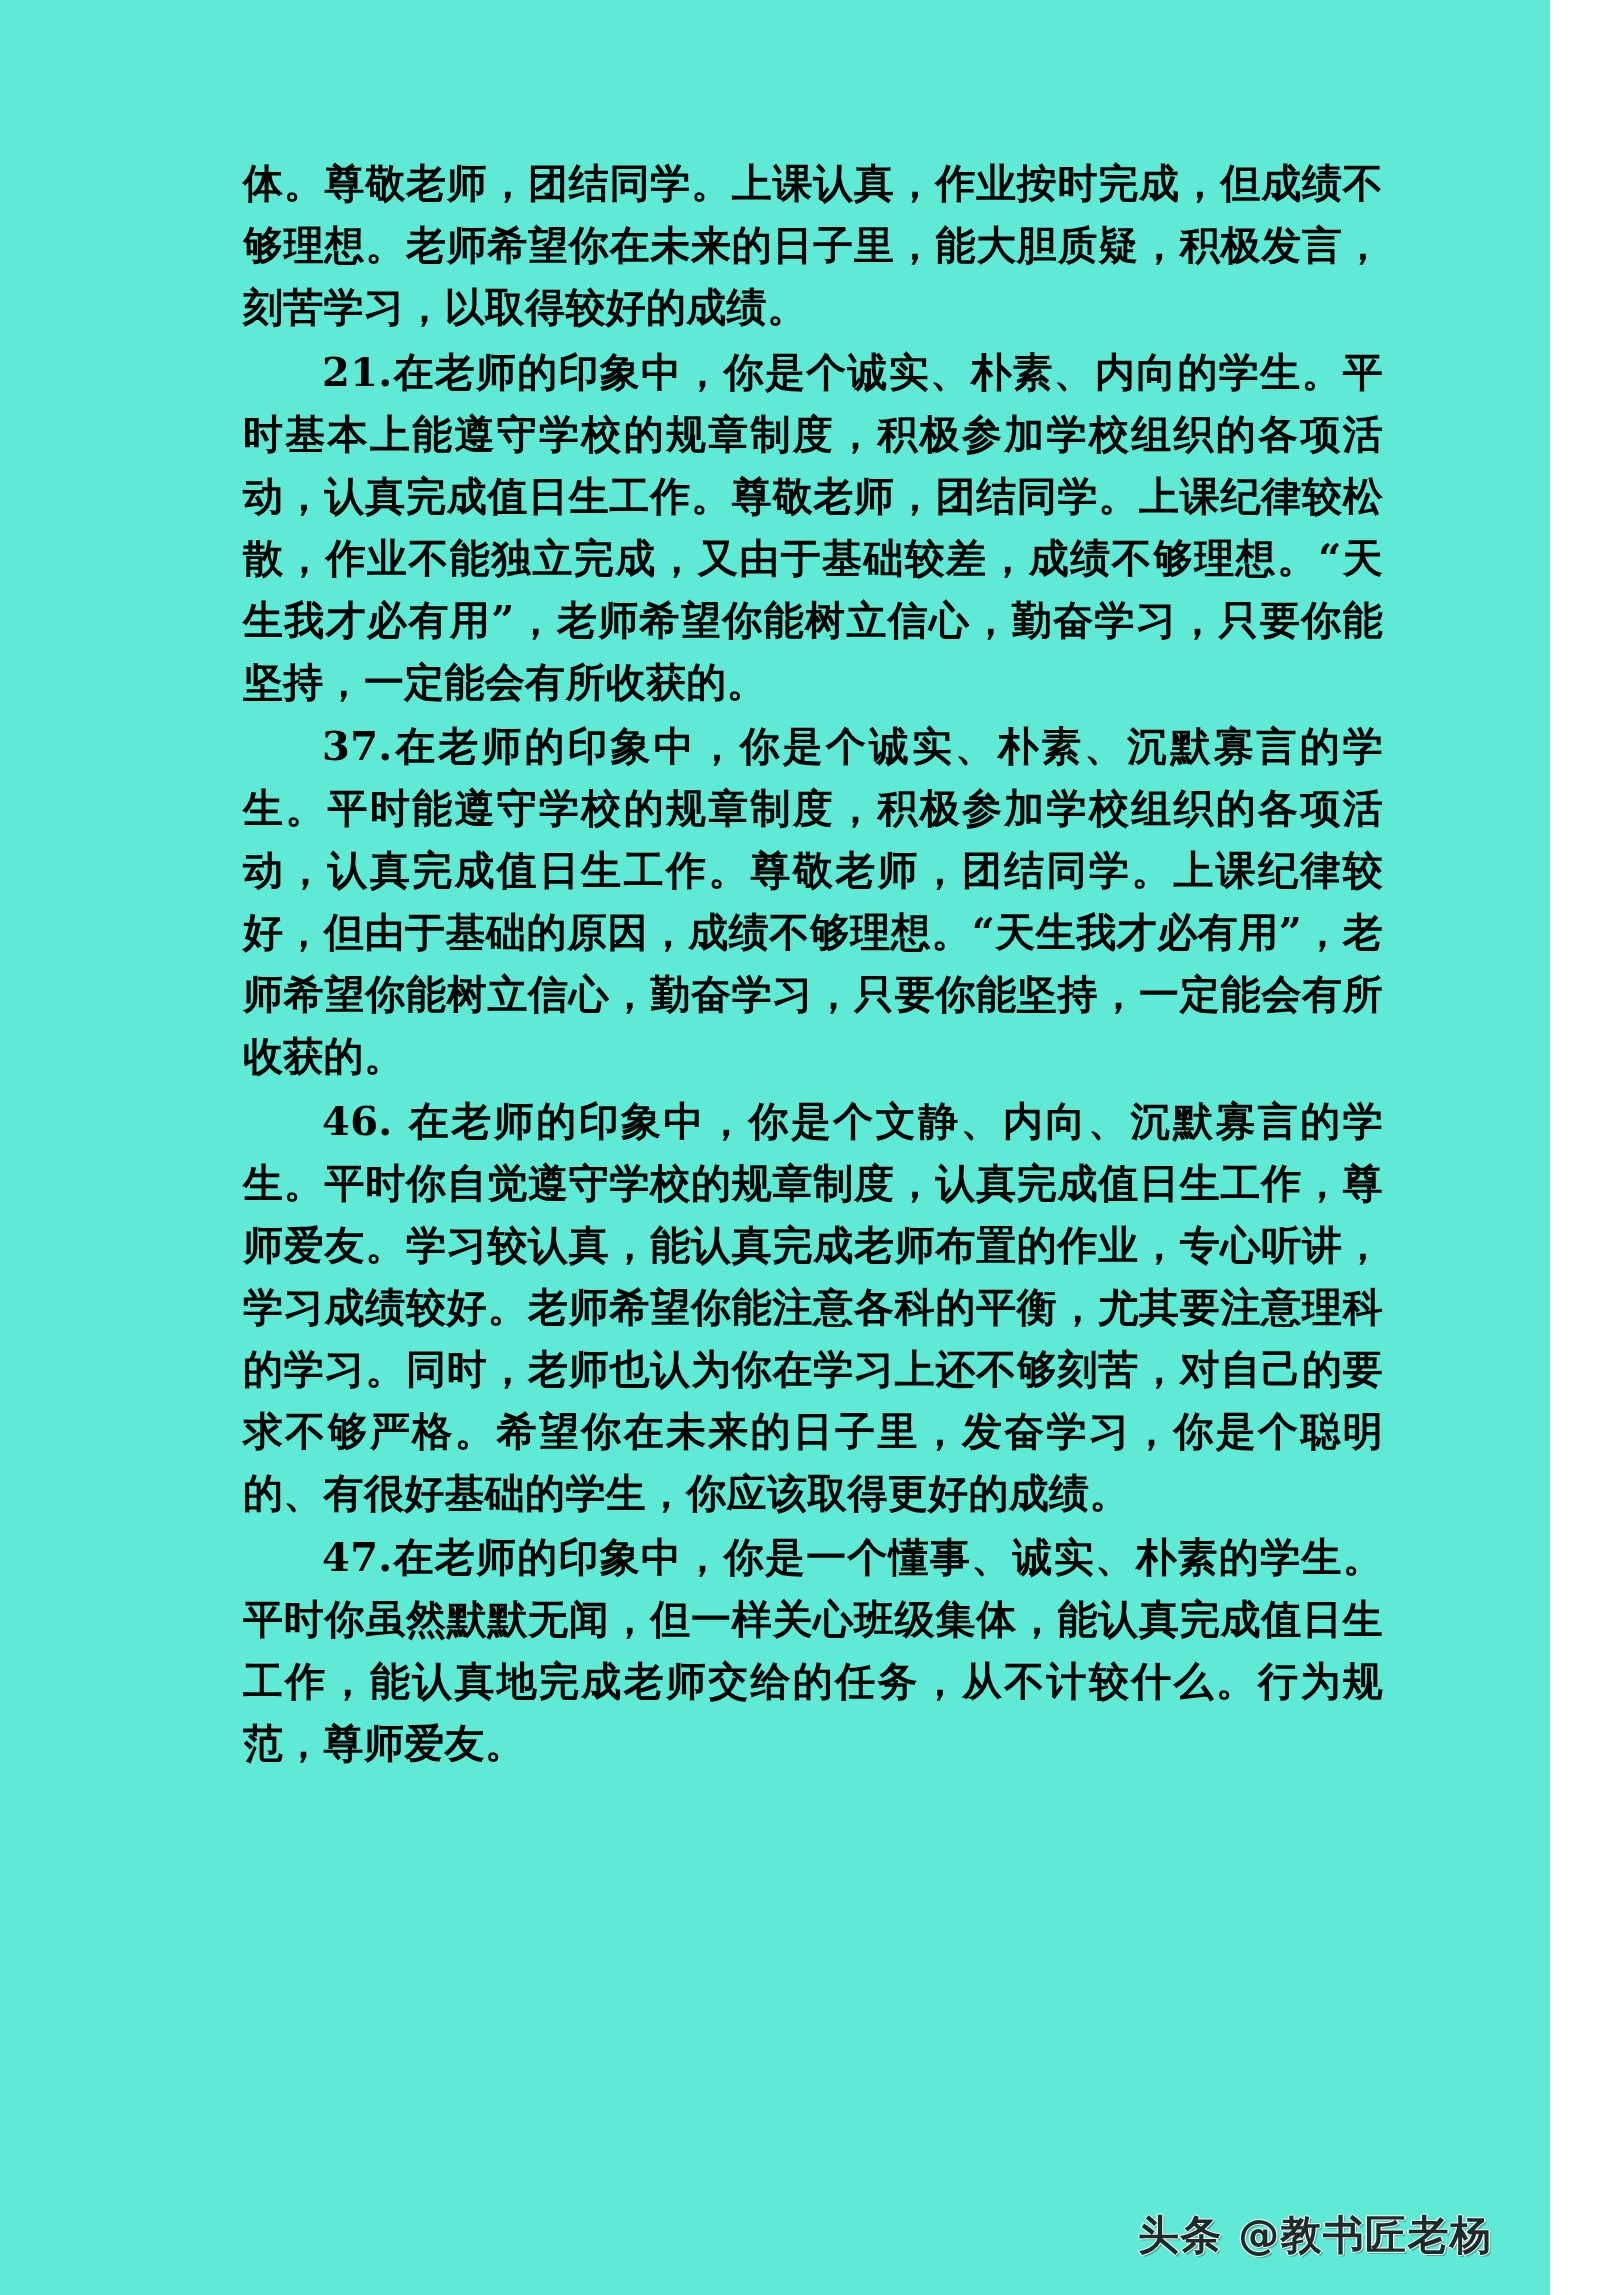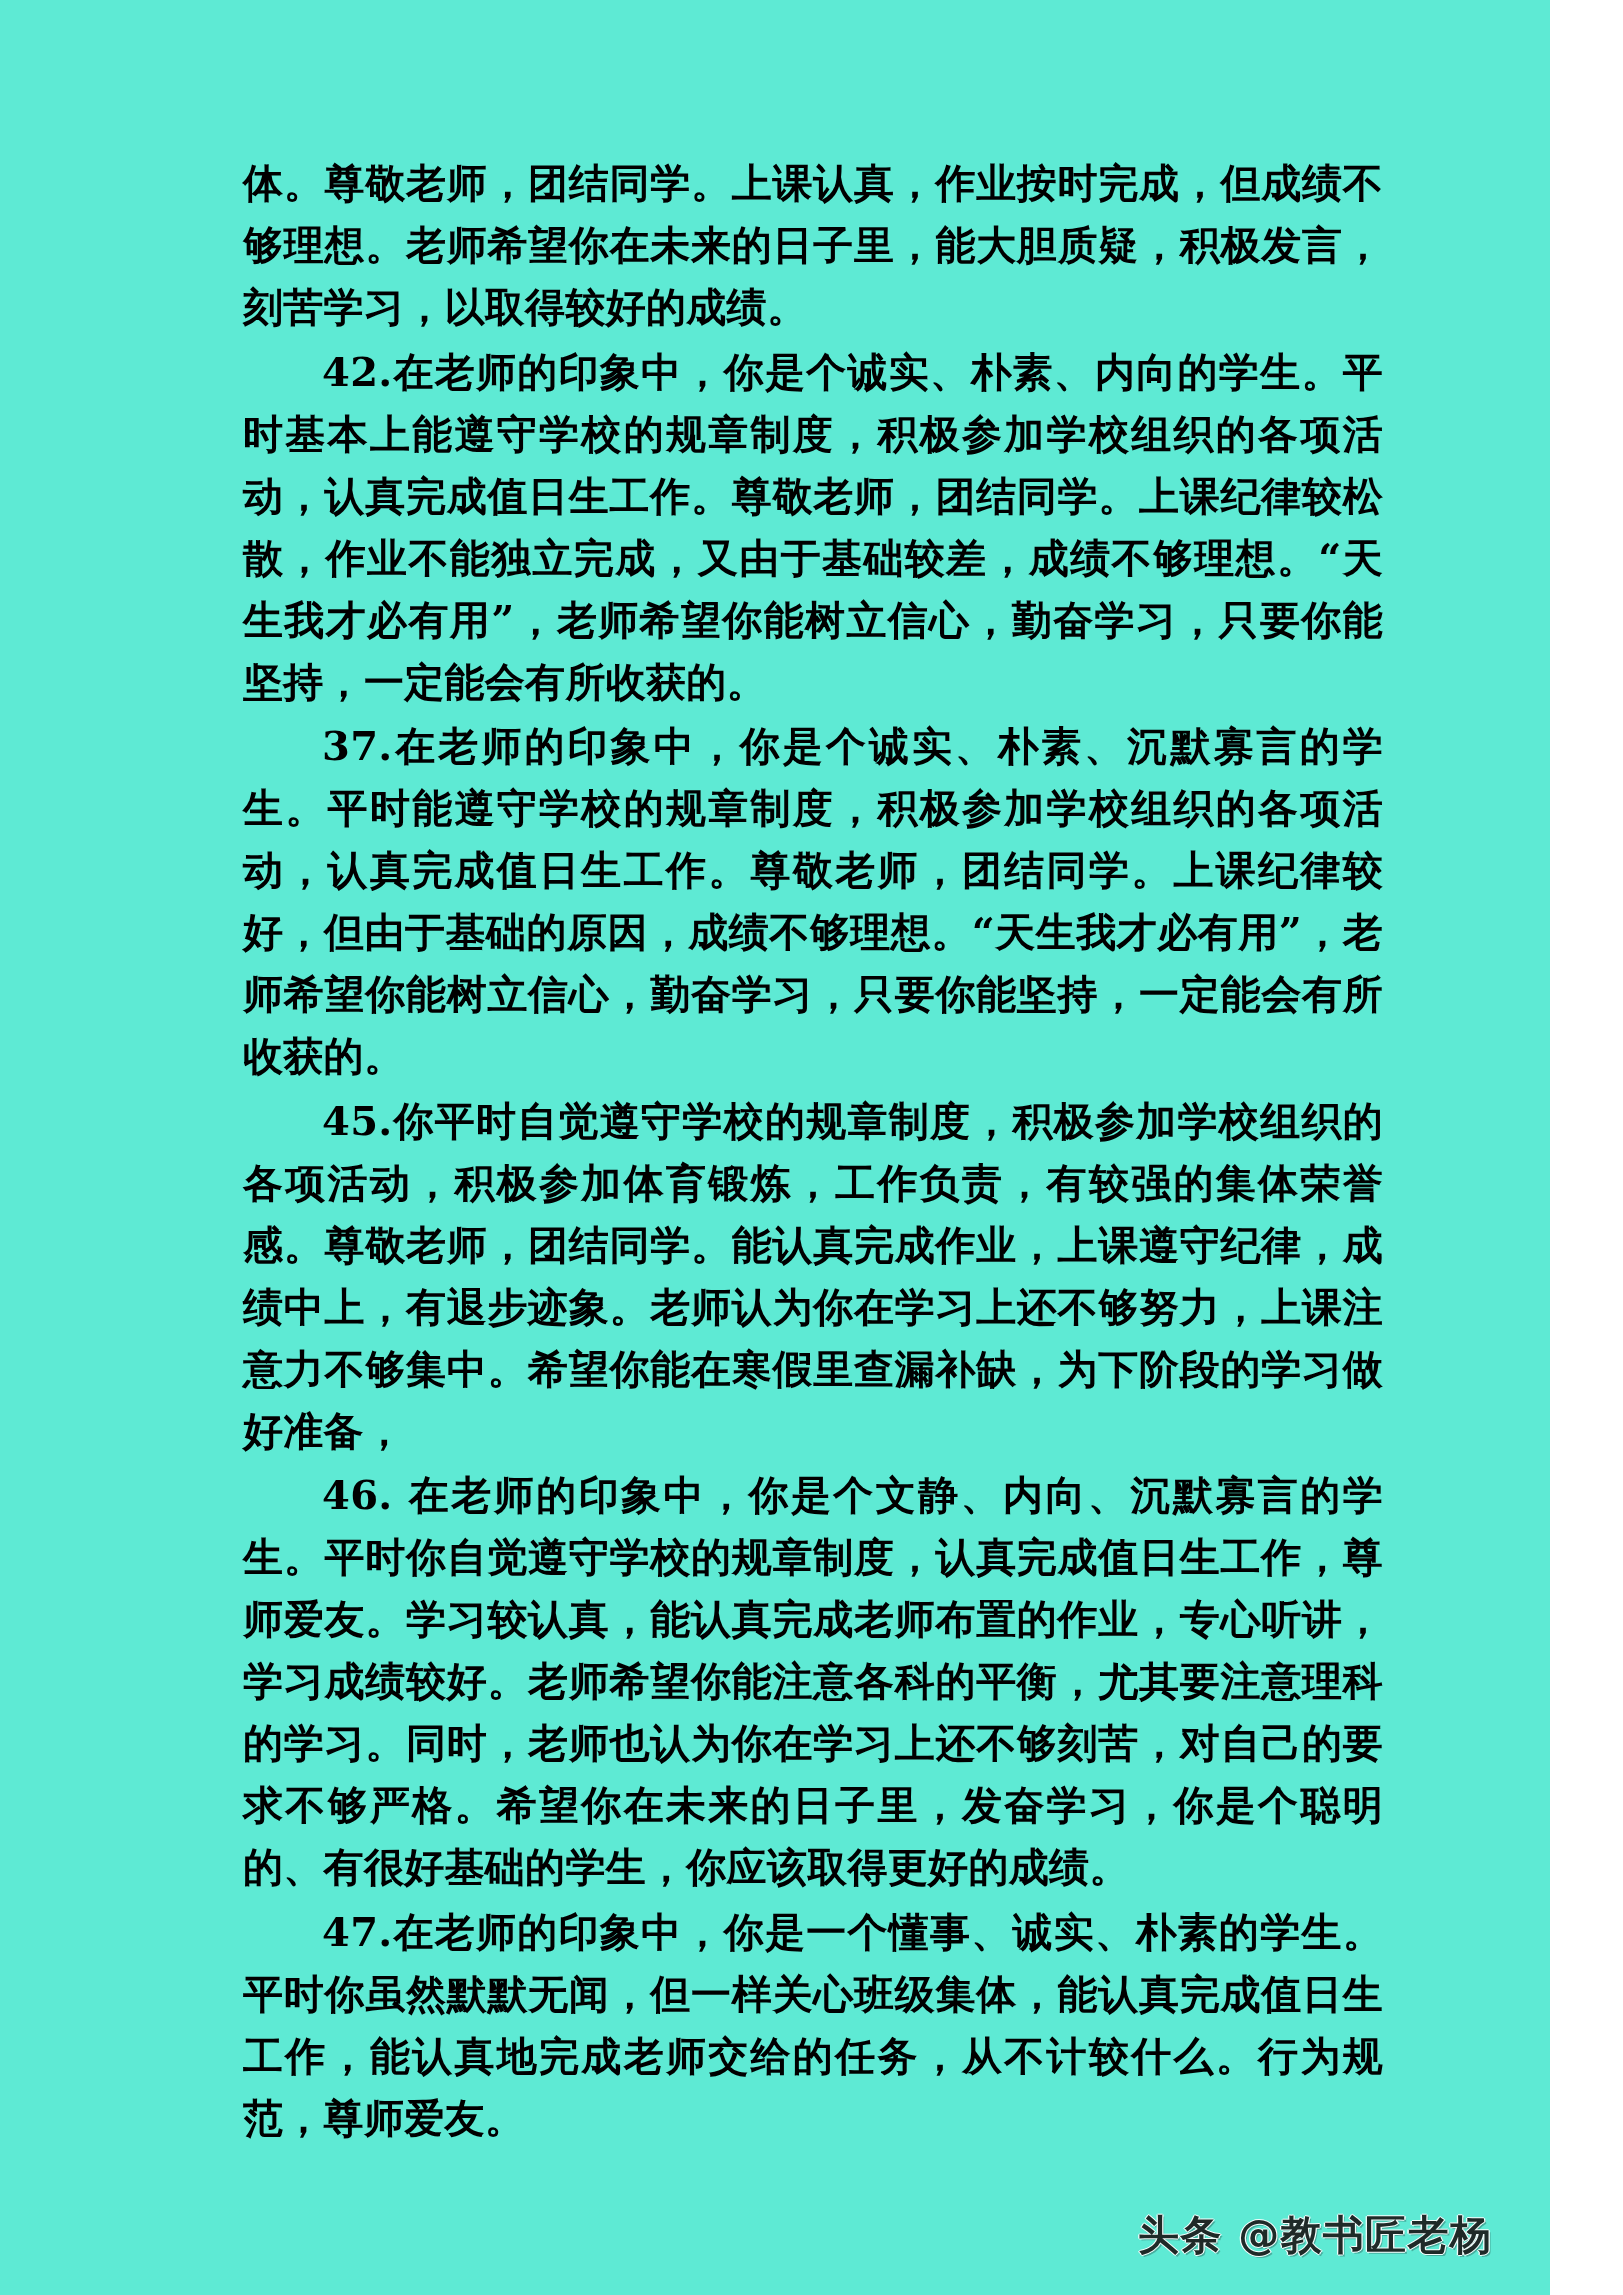--- a/index.html
+++ b/index.html
@@ -80,26 +80,25 @@
 </style>
 </head>
 <body>
 
 <div class="page">
 
   <div class="text-block">
 
     <p class="para cont">体。尊敬老师，团结同学。上课认真，作业按时完成，但成绩不够理想。老师希望你在未来的日子里，能大胆质疑，积极发言，刻苦学习，以取得较好的成绩。</p>
 
-    <p class="para numbered">42.在老师的印象中，你是个诚实、朴素、内向的学生。平时基本上能遵守学校的规章制度，积极参加学校组织的各项活动，认真完成值日生工作。尊敬老师，团结同学。上课纪律较松散，作业不能独立完成，又由于基础较差，成绩不够理想。“天生我才必有用”，老师希望你能树立信心，勤奋学习，只要你能坚持，一定能会有所收获的。</p>
+    <p class="para numbered">21.在老师的印象中，你是个诚实、朴素、内向的学生。平时基本上能遵守学校的规章制度，积极参加学校组织的各项活动，认真完成值日生工作。尊敬老师，团结同学。上课纪律较松散，作业不能独立完成，又由于基础较差，成绩不够理想。“天生我才必有用”，老师希望你能树立信心，勤奋学习，只要你能坚持，一定能会有所收获的。</p>
 
     <p class="para numbered">37.在老师的印象中，你是个诚实、朴素、沉默寡言的学生。平时能遵守学校的规章制度，积极参加学校组织的各项活动，认真完成值日生工作。尊敬老师，团结同学。上课纪律较好，但由于基础的原因，成绩不够理想。“天生我才必有用”，老师希望你能树立信心，勤奋学习，只要你能坚持，一定能会有所收获的。</p>
 
 
-    <p class="para numbered">45.你平时自觉遵守学校的规章制度，积极参加学校组织的各项活动，积极参加体育锻炼，工作负责，有较强的集体荣誉感。尊敬老师，团结同学。能认真完成作业，上课遵守纪律，成绩中上，有退步迹象。老师认为你在学习上还不够努力，上课注意力不够集中。希望你能在寒假里查漏补缺，为下阶段的学习做好准备，</p>
 
     <p class="para numbered">46. 在老师的印象中，你是个文静、内向、沉默寡言的学生。平时你自觉遵守学校的规章制度，认真完成值日生工作，尊师爱友。学习较认真，能认真完成老师布置的作业，专心听讲，学习成绩较好。老师希望你能注意各科的平衡，尤其要注意理科的学习。同时，老师也认为你在学习上还不够刻苦，对自己的要求不够严格。希望你在未来的日子里，发奋学习，你是个聪明的、有很好基础的学生，你应该取得更好的成绩。</p>
 
     <p class="para numbered">47.在老师的印象中，你是一个懂事、诚实、朴素的学生。平时你虽然默默无闻，但一样关心班级集体，能认真完成值日生工作，能认真地完成老师交给的任务，从不计较什么。行为规范，尊师爱友。</p>
 
   </div>
 
   <div class="watermark">头条 @教书匠老杨</div>
 
 </div>

